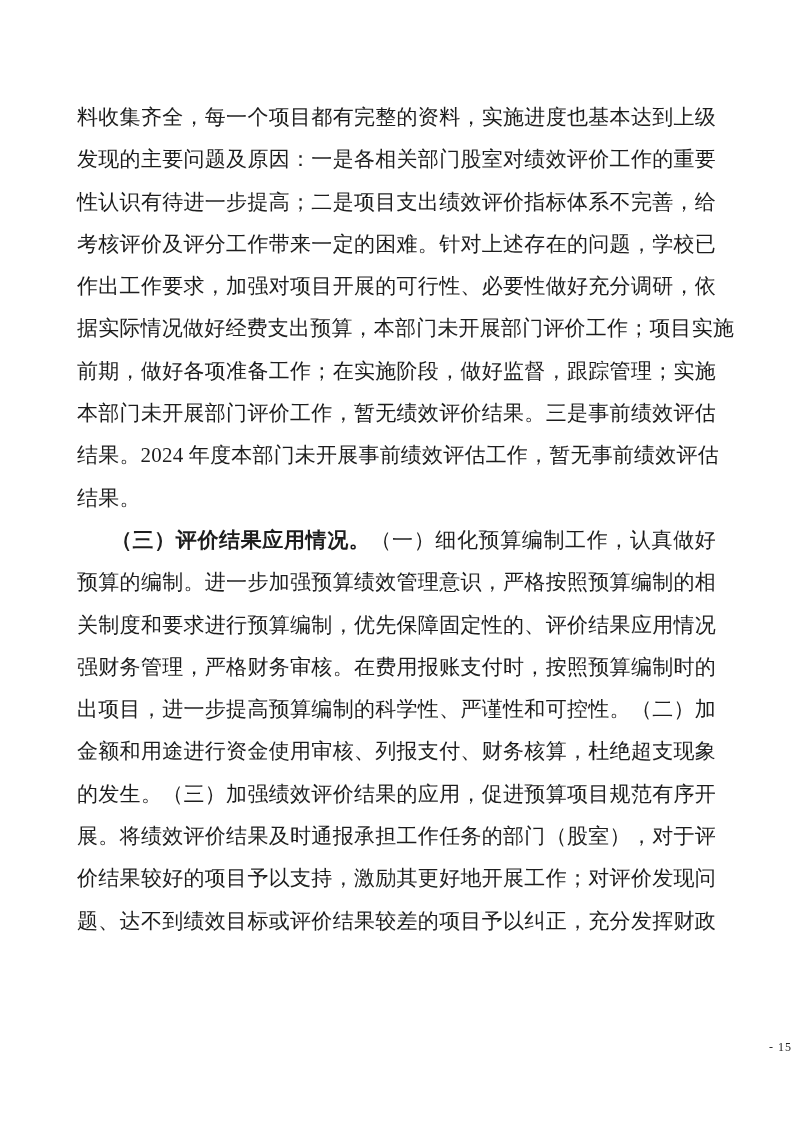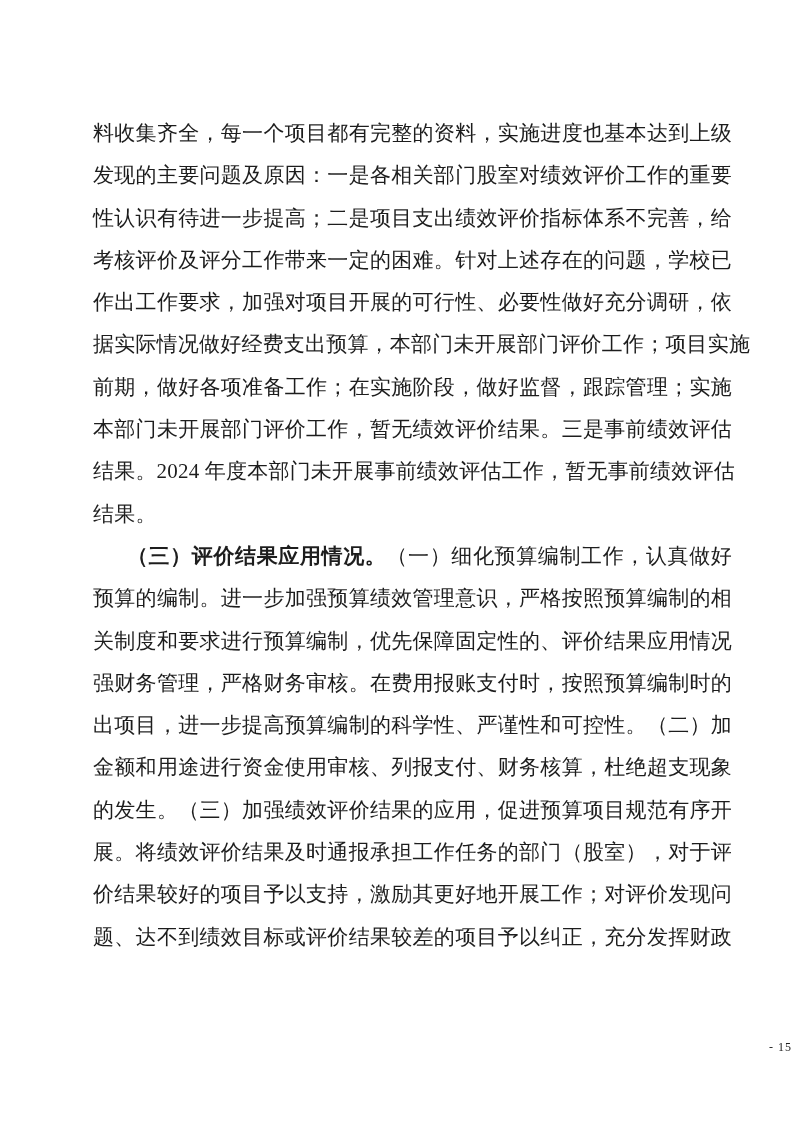--- a/index.html
+++ b/index.html
@@ -12,23 +12,22 @@
     width: 793px;
     height: 1122px;
     background: #ffffff;
     overflow: hidden;
     font-family: "Liberation Serif", "DejaVu Serif", serif;
     color: #1d1d1d;
   }
   .text-block {
     position: absolute;
     left: 77px;
-    top: 112px;
+    top: 96px;
     width: 639px;
-    margin-left: 16px;
   }
   .line {
     font-size: 21px;
     line-height: 42.3px;
     height: 42.3px;
     white-space: nowrap;
     text-align: justify;
     text-align-last: justify;
     letter-spacing: 0.2px;
   }

